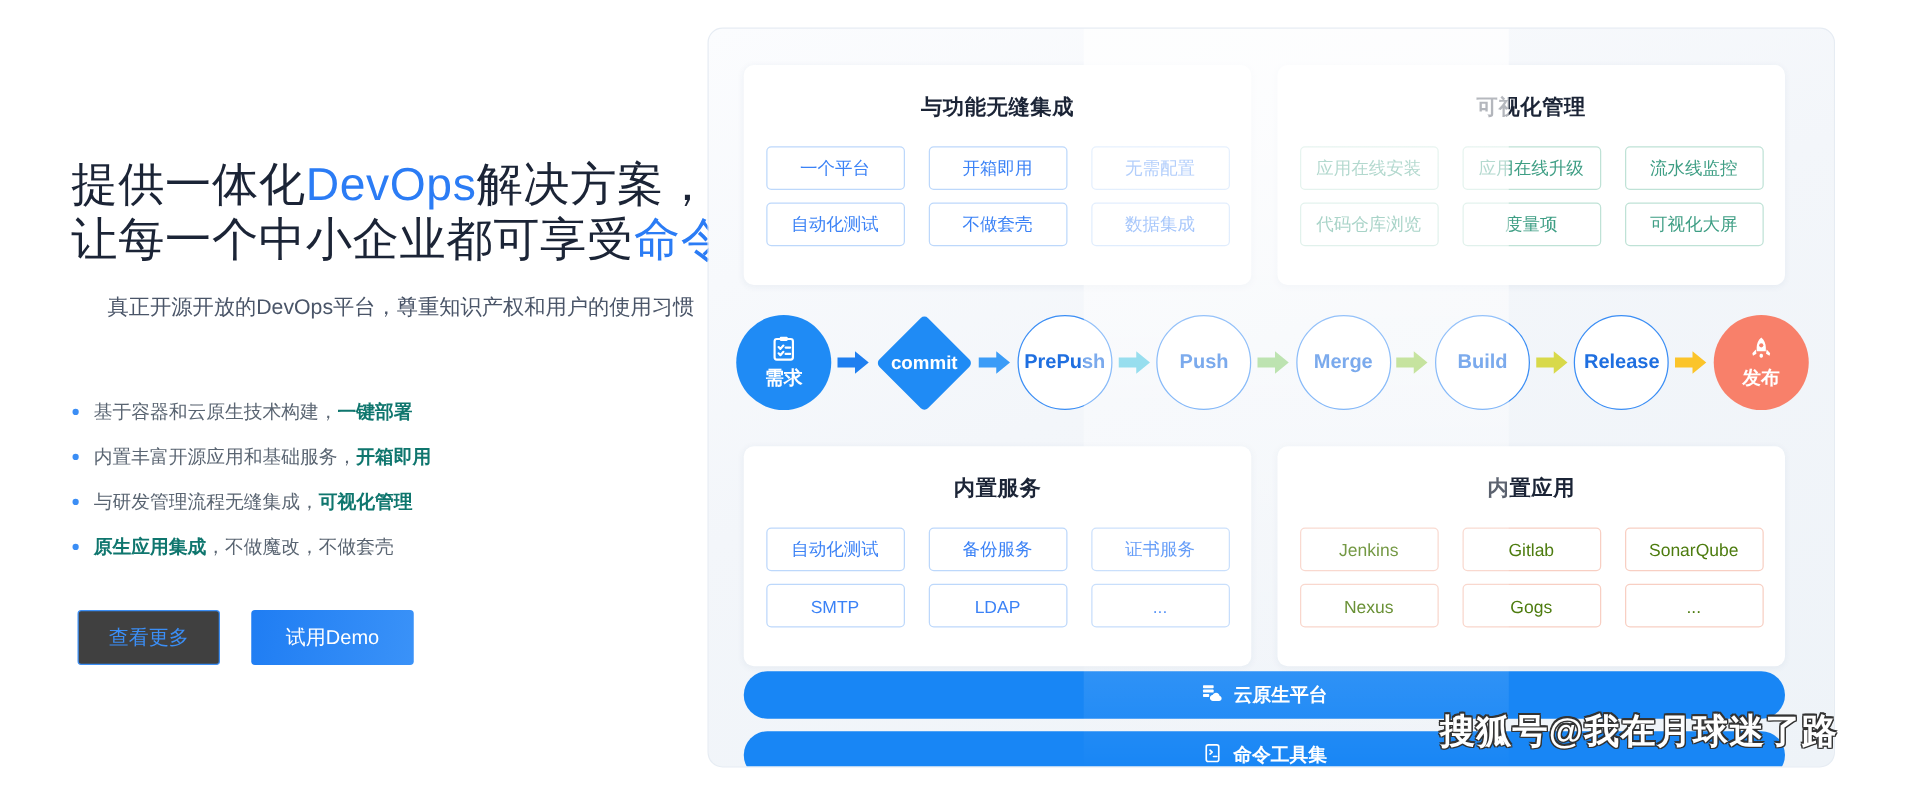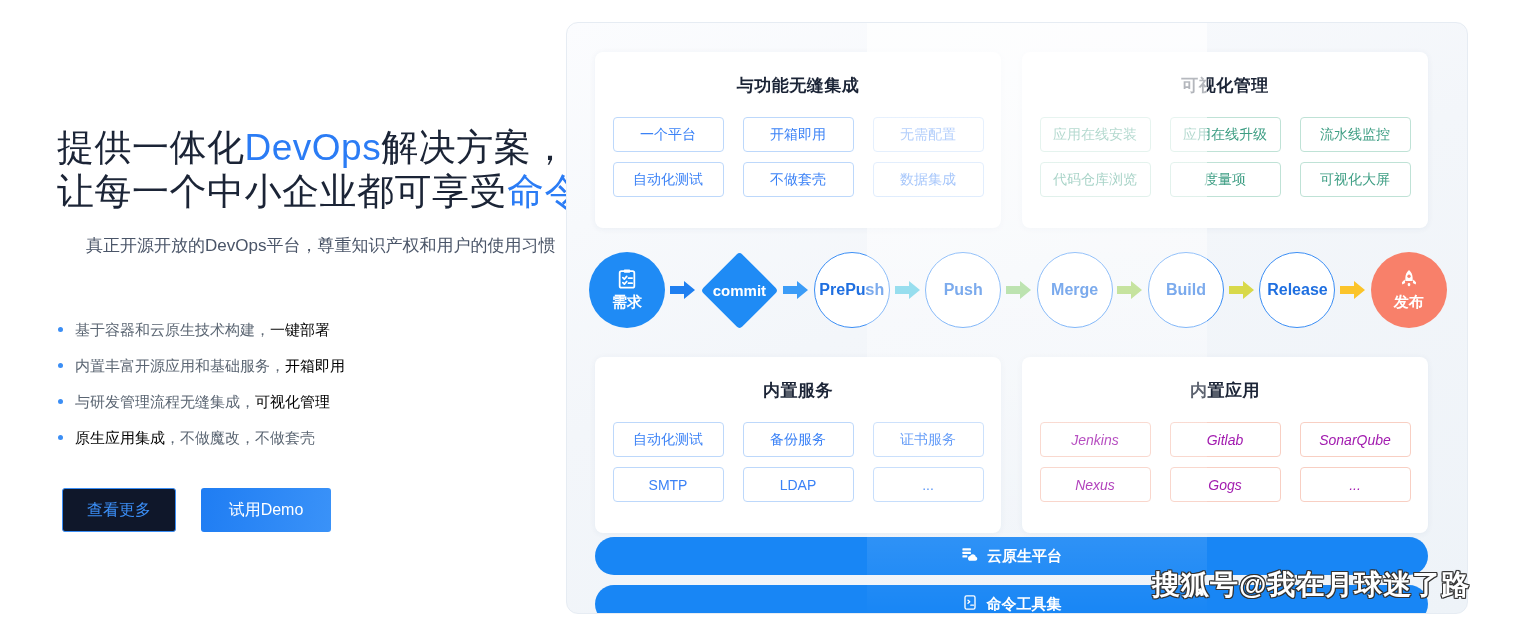--- a/index.html
+++ b/index.html
@@ -30,30 +30,30 @@
   .bullets { position: absolute; left: 58px; top: 318px; width: 460px; }
   .bullet {
     position: relative; padding-left: 17px;
     font-size: 15px; line-height: 24px; color: #5a6572;
     margin-bottom: 12px;
   }
   .bullet::before {
     content: ""; position: absolute; left: 0; top: 9px;
     width: 5px; height: 5px; border-radius: 50%; background: #3b8ef5;
   }
-  .bullet b { color: #000000; font-weight: normal; }
+  .bullet b { color: #0f766e; font-weight: bold; }
 
   .btnrow { position: absolute; left: 62px; top: 488px; display: flex; gap: 25px; }
   .btn {
     display: flex; align-items: center; justify-content: center;
     width: 114px; height: 44px; border-radius: 3px;
     font-size: 16px; cursor: pointer;
   }
   .btn-outline {
-    background: #0f172a; border: 1px solid #3b8ef5; color: #3b8ef5;
+    background: #404040; border: 1px solid #3b8ef5; color: #3b8ef5;
   }
   .btn-primary {
     width: 130px;
     background: linear-gradient(100deg, #1f7df3 0%, #3a92f8 100%);
     border: none; color: #ffffff;
   }
 
   
   .panel {
     position: absolute; left: 566px; top: 22px;
@@ -85,21 +85,21 @@
     display: grid; grid-template-columns: repeat(3, 111px);
     gap: 10px 19px; justify-content: center; margin-top: 20px;
   }
   .tag {
     height: 35px; border-radius: 4px; background: #fff;
     display: flex; align-items: center; justify-content: center;
     font-size: 14px; cursor: pointer; white-space: nowrap;
   }
   .tag-blue  { border: 1px solid #bdd8fb; color: #3b82f6; }
   .tag-green { border: 1px solid #bfe2d6; color: #3e9e84; }
-  .tag-red   { border: 1px solid #f8cfc3; color: #a21caf; font-style: italic; }
+  .tag-red   { border: 1px solid #f8cfc3; color: #4d7c0f; }
 
   
   .pipeline {
     position: absolute; left: 22px; top: 212px;
     width: 858px; height: 110px;
     display: flex; align-items: center; justify-content: space-between;
   }
   .node-circle {
     width: 76px; height: 76px; border-radius: 50%;
     display: flex; flex-direction: column;

